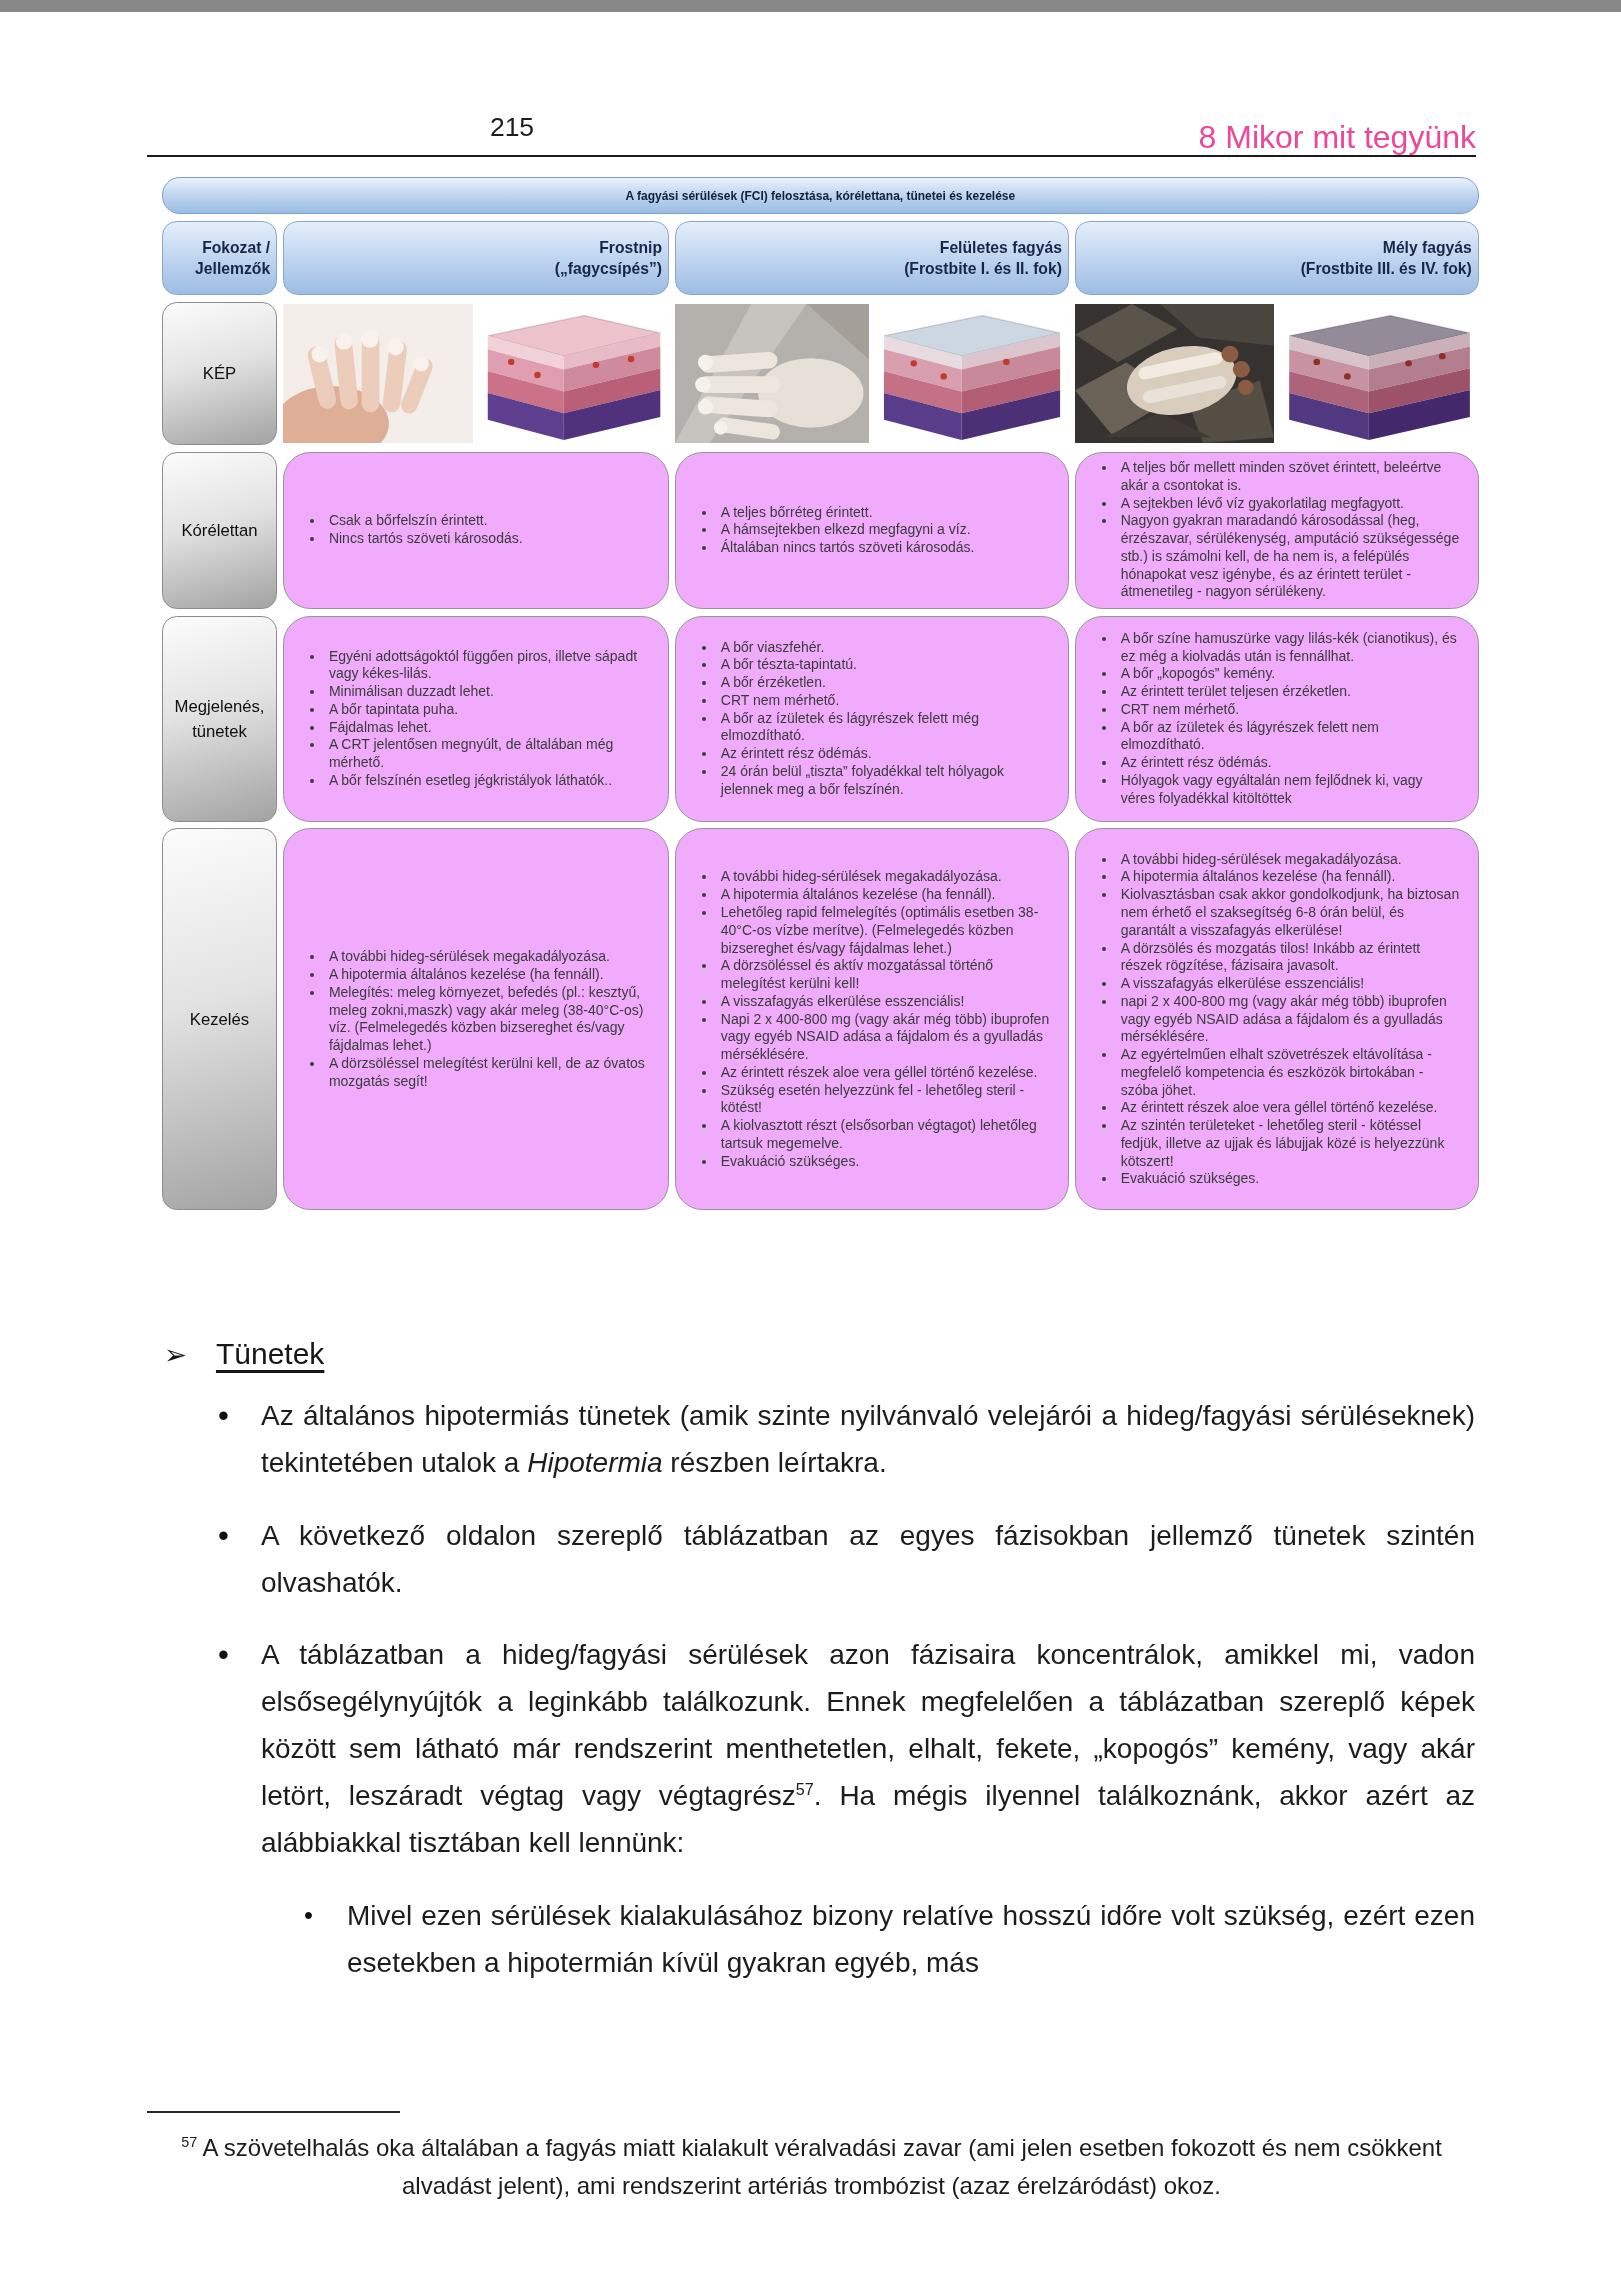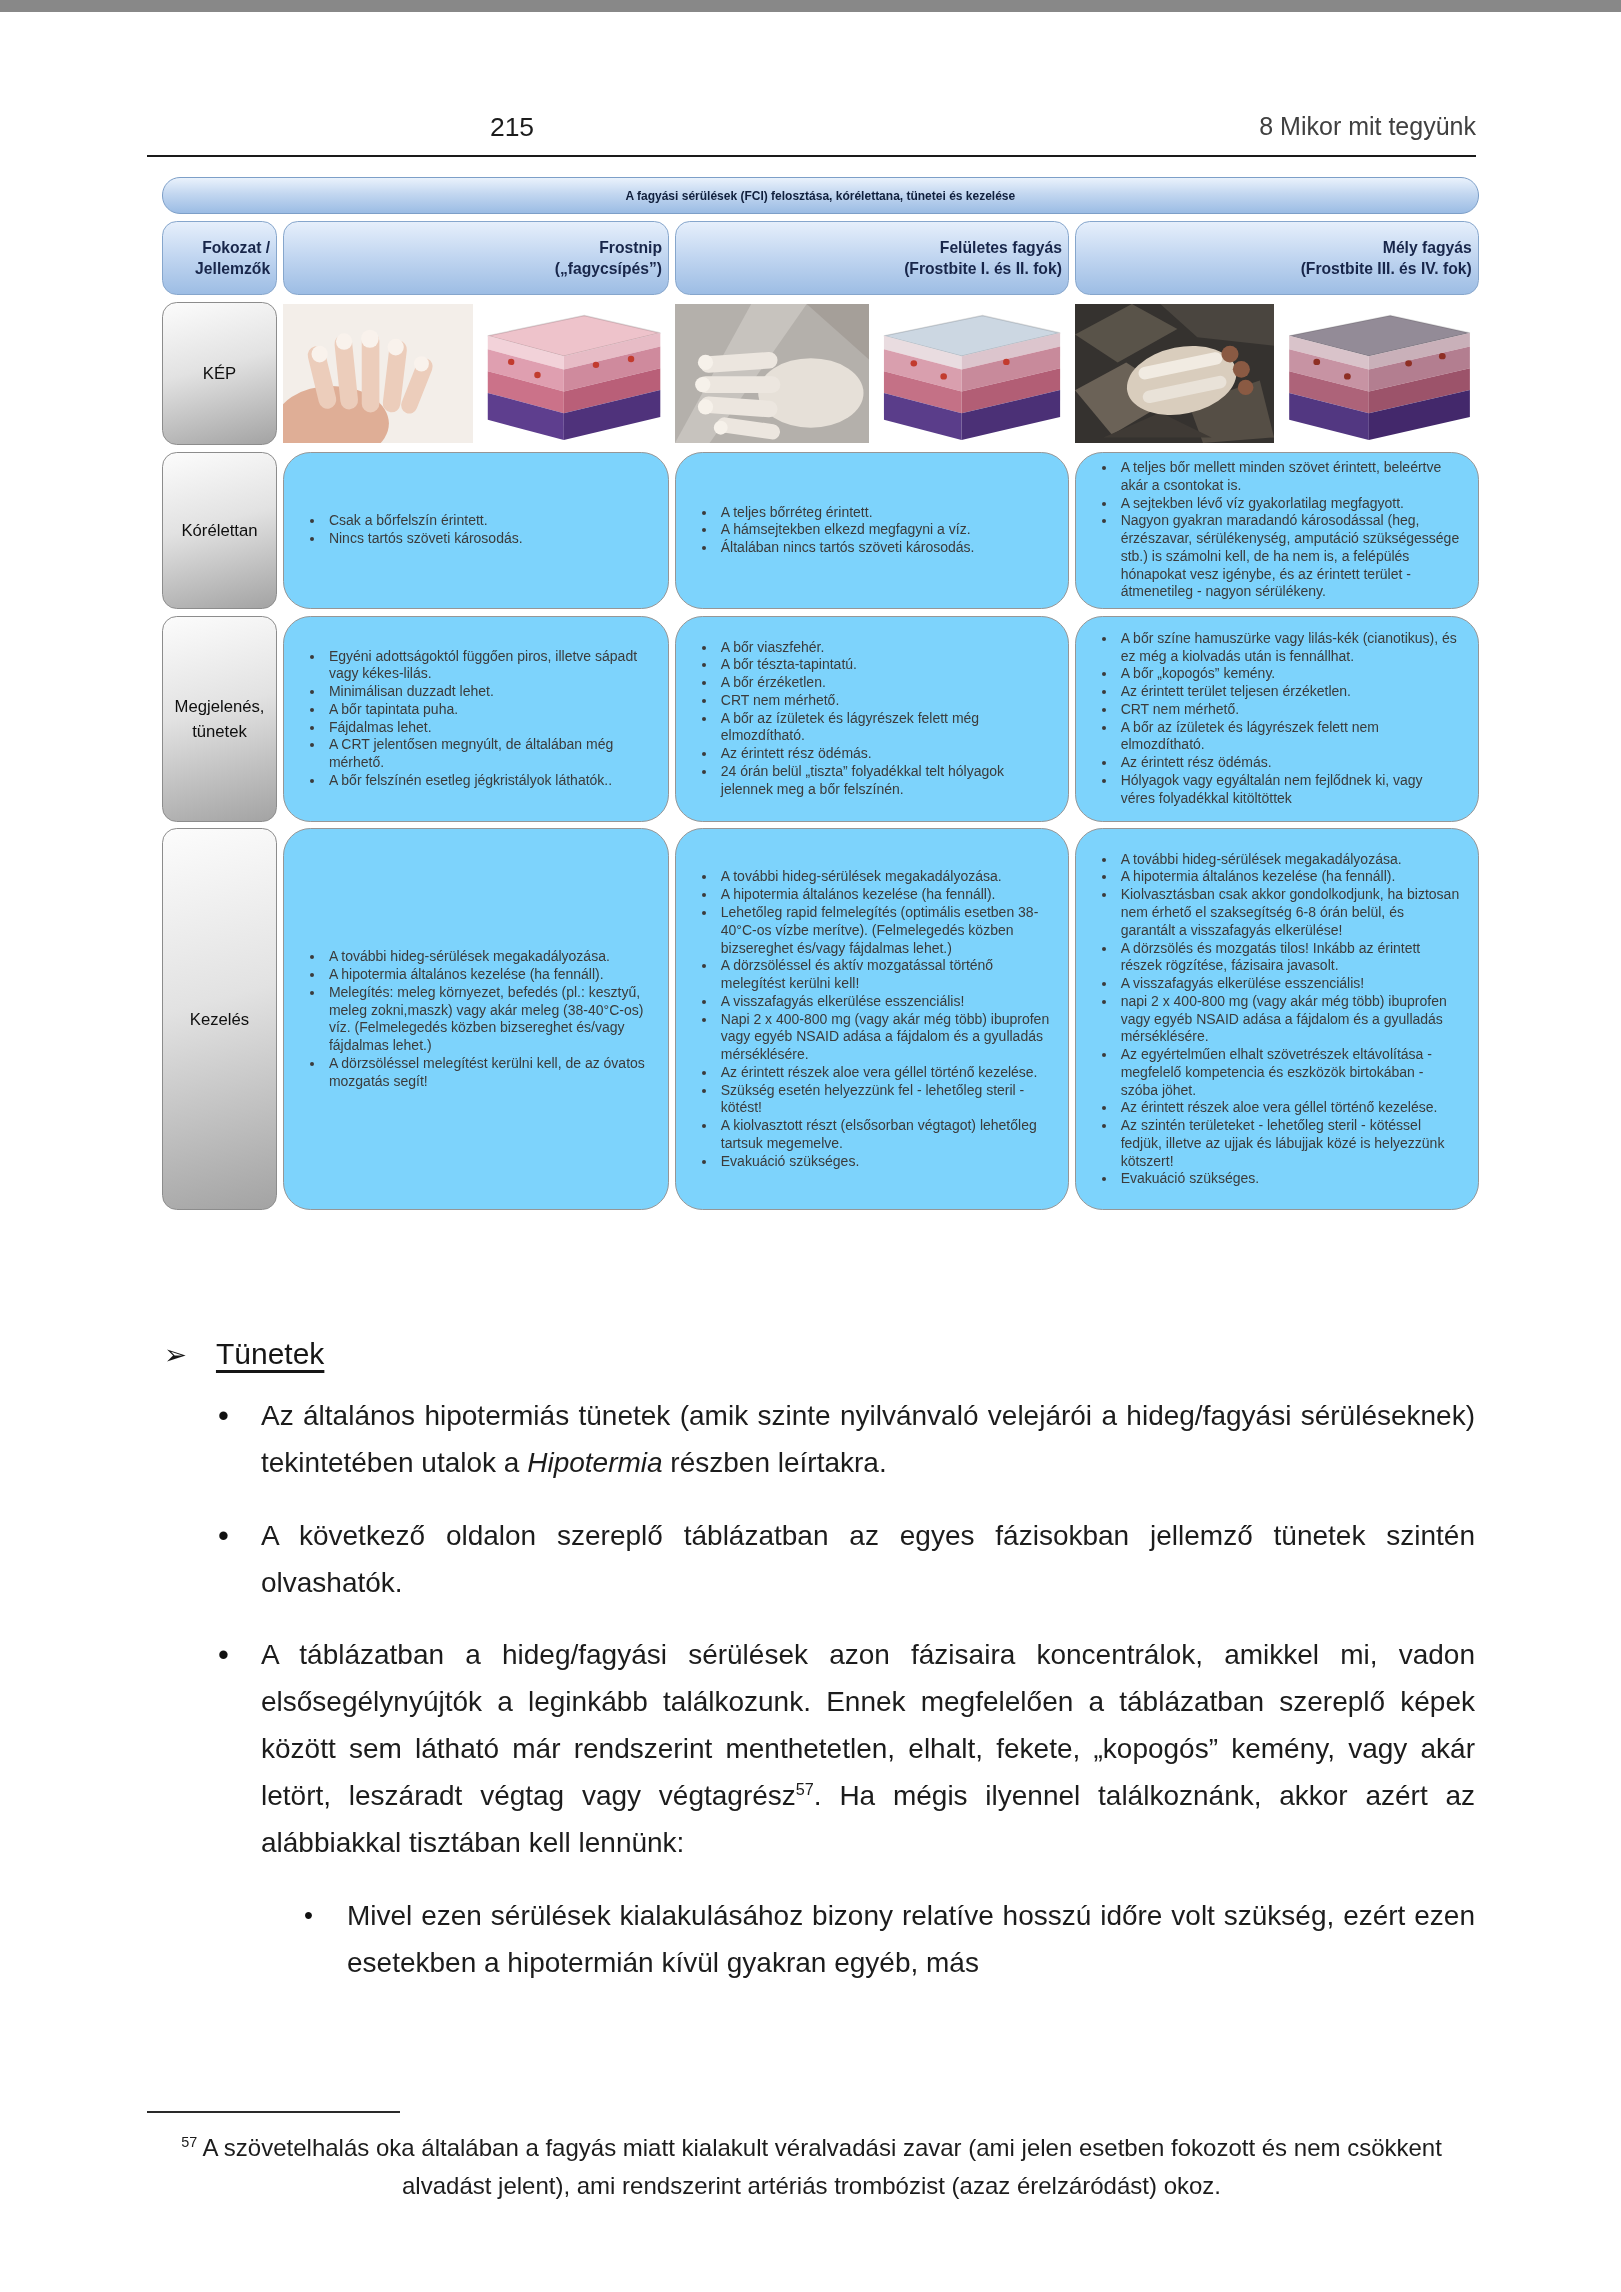--- a/index.html
+++ b/index.html
@@ -5,21 +5,21 @@
   * { margin:0; padding:0; box-sizing:border-box; }
   html,body { background:#888; }
   .page {
     position:relative; width:1621px; height:2293px; background:#ffffff;
     font-family:"Liberation Sans", sans-serif; color:#1d1d1d; margin:12px auto;
     overflow:hidden;
   }
   
   .page-number { position:absolute; top:100px; left:453px; width:118px; text-align:center;
     font-size:26.5px; color:#1c1c1c; }
-  .chapter-title { position:absolute; top:100px; right:145px; font-size:25px; color:#404040; }
+  .chapter-title { position:absolute; top:107px; right:145px; font-size:32px; color:#ec4899; }
   .head-rule { position:absolute; top:143px; left:147px; width:1329px; border-top:2px solid #1a1a1a; }
 
   
   .fci-table {
     position:absolute; left:162px; top:165px; width:1316px;
     display:grid;
     grid-template-columns:115px 386px 394px 404px;
     grid-template-rows:37px 74px 143px 157px 206px 382px;
     gap:6.9px 5.9px;
   }
@@ -37,21 +37,21 @@
     font-size:15.7px; font-weight:bold; color:#18264a; line-height:1.35; text-align:center;
     padding:3.9px 5.9px;
   }
   .rowlab {
     background:linear-gradient(165deg,#fcfcfc 0%,#e2e2e2 45%,#a3a3a3 100%);
     border:1px solid #8c8c8c; border-radius:14.7px;
     display:flex; flex-direction:column; align-items:center; justify-content:center;
     font-size:16.7px; font-weight:normal; color:#0f0f0f; text-align:center; line-height:1.5;
   }
   .cell {
-    background:#7dd3fc; border:1.5px solid #969696; border-radius:27.4px;
+    background:#f0abfc; border:1.5px solid #969696; border-radius:27.4px;
     padding:9.8px 17.6px; display:flex; align-items:center;
     font-size:14px; color:#3b3b3b;
   }
   .cell ul { list-style:disc; padding-left:23.5px; margin:0; line-height:1.27; width:100%; }
   .cell li { padding-left:3.9px; margin:0; }
   .kep-cell { background:none; border:none; border-radius:0; padding:2px 0; gap:5.9px; align-items:stretch; }
   .kep-img { flex:1; overflow:hidden; }
   .kep-img svg { width:100%; height:100%; display:block; }
 
   

